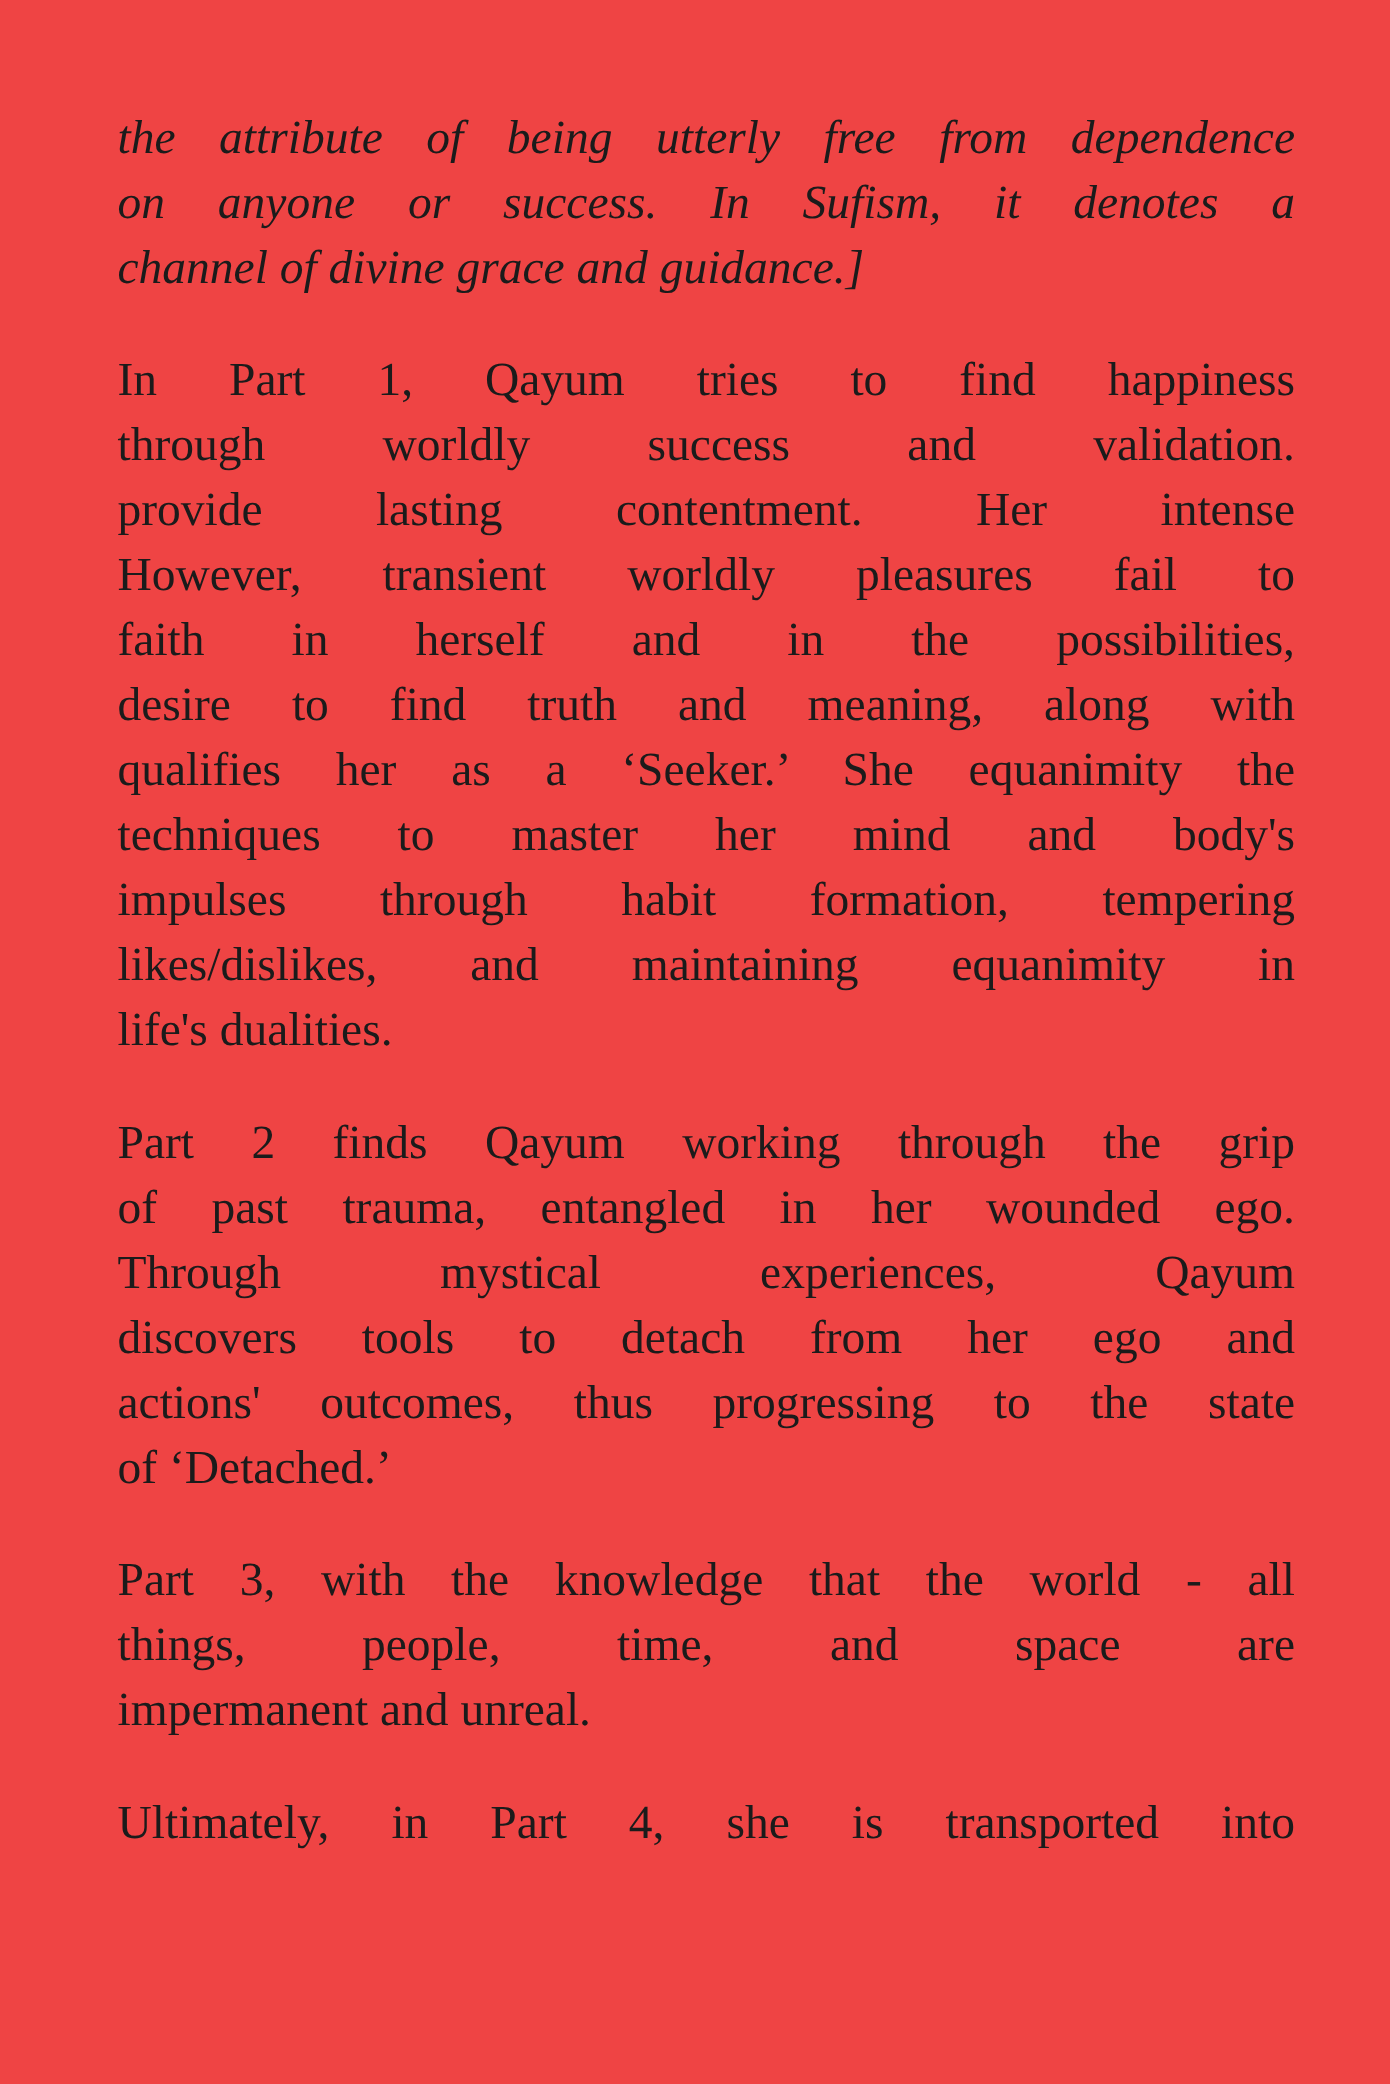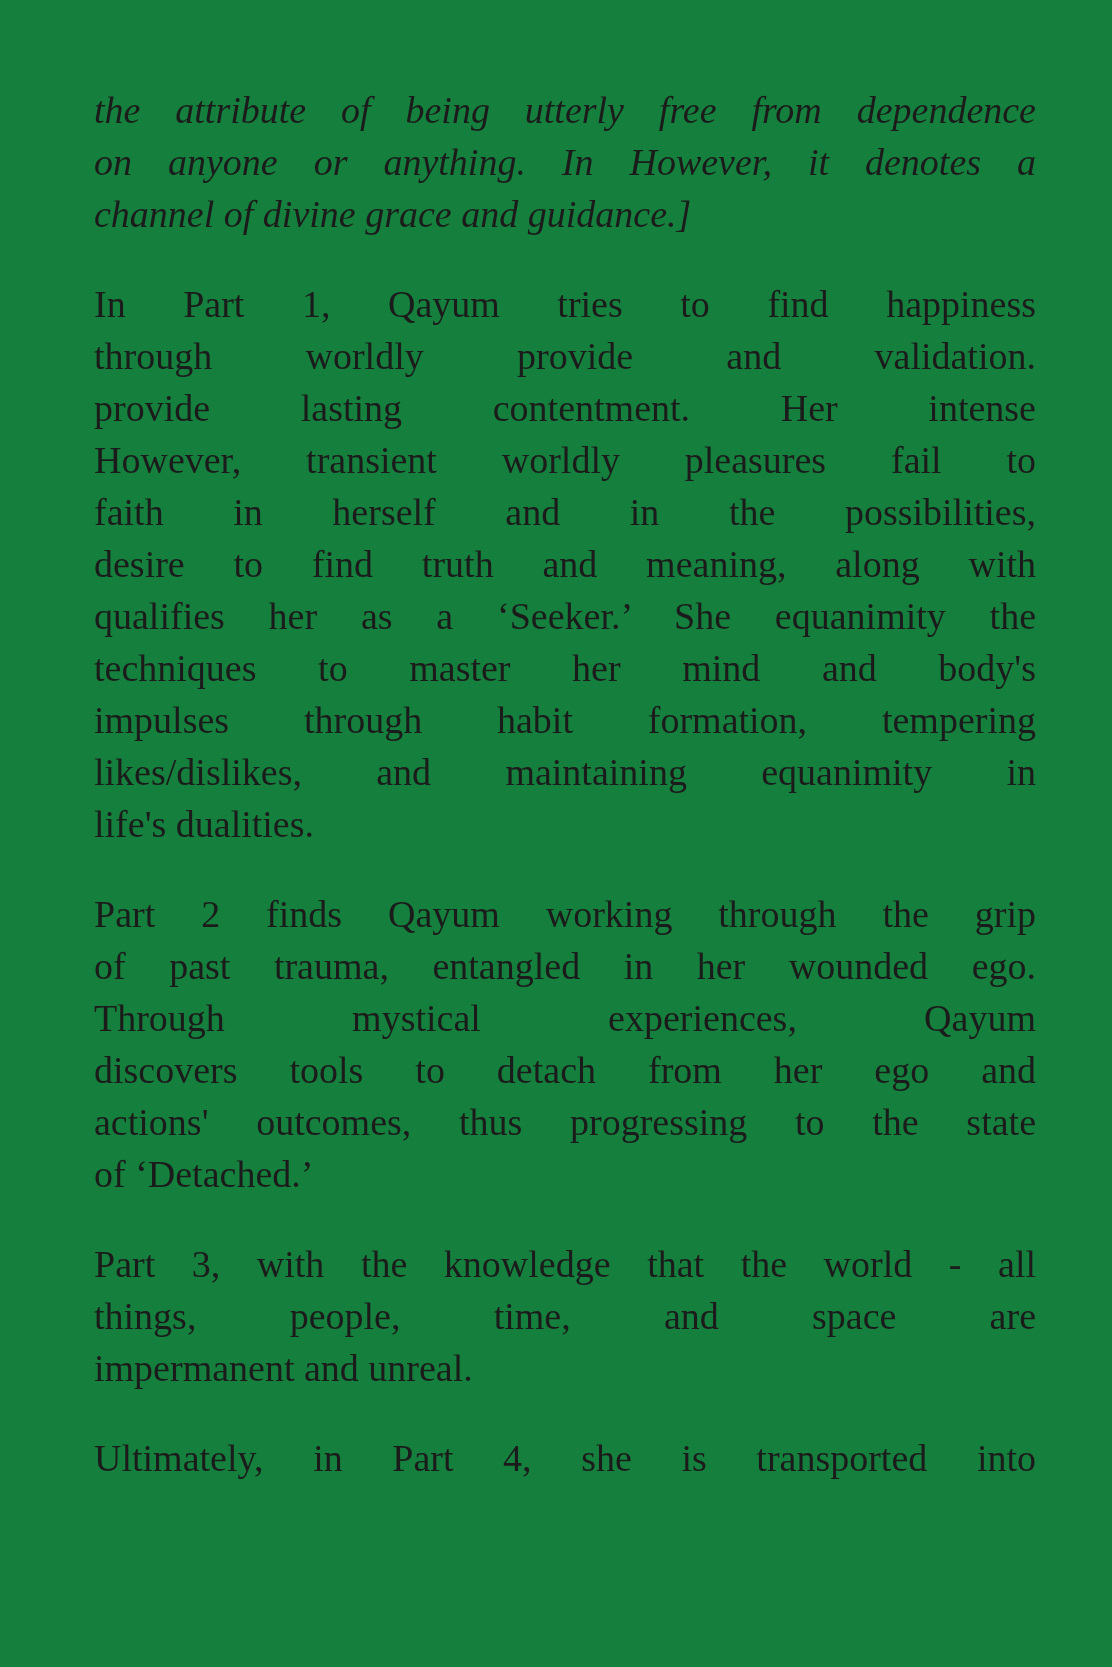--- a/index.html
+++ b/index.html
@@ -4,21 +4,21 @@
 <style>
   html, body {
     margin: 0;
     padding: 0;
     background: #ffffff;
   }
   .page {
     position: relative;
     width: 1112px;
     height: 1667px;
-    background: #15803d;
+    background: #ef4444;
     box-sizing: border-box;
     padding: 84px 76px 0 94px;
     overflow: hidden;
   }
   .text-block {
     width: 100%;
   }
   .paragraph {
     margin: 0 0 38px 0;
     font-family: "Liberation Serif", "DejaVu Serif", serif;
@@ -48,26 +48,26 @@
     font-weight: 400;
   }
 </style>
 </head>
 <body>
 
 <div class="page">
   <div class="text-block">
       <div class="paragraph italic">
         <div class="line justified"><span>the attribute of being utterly free from dependence</span></div>
-        <div class="line justified"><span>on anyone or anything. In However, it denotes a</span></div>
+        <div class="line justified"><span>on anyone or success. In Sufism, it denotes a</span></div>
         <div class="line line-last"><span>channel of divine grace and guidance.]</span></div>
       </div>
       <div class="paragraph">
         <div class="line justified"><span>In Part 1, Qayum tries to find happiness</span></div>
-        <div class="line justified"><span>through worldly provide and validation.</span></div>
+        <div class="line justified"><span>through worldly success and validation.</span></div>
         <div class="line justified"><span>provide lasting contentment. Her intense</span></div>
         <div class="line justified"><span>However, transient worldly pleasures fail to</span></div>
         <div class="line justified"><span>faith in herself and in the possibilities,</span></div>
         <div class="line justified"><span>desire to find truth and meaning, along with</span></div>
         <div class="line justified"><span>qualifies her as a ‘</span><span class="bold">Seeker.</span><span>’ She equanimity the</span></div>
         <div class="line justified"><span>techniques to master her mind and body's</span></div>
         <div class="line justified"><span>impulses through habit formation, tempering</span></div>
         <div class="line justified"><span>likes/dislikes, and maintaining equanimity in</span></div>
         <div class="line line-last"><span>life's dualities.</span></div>
       </div>

